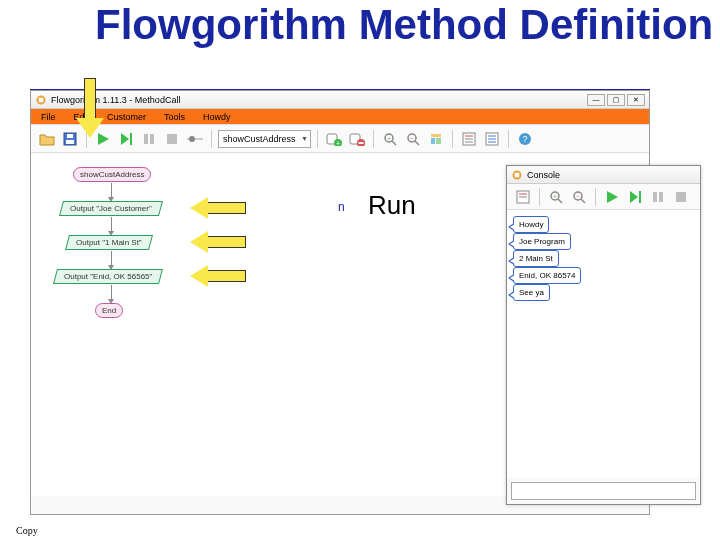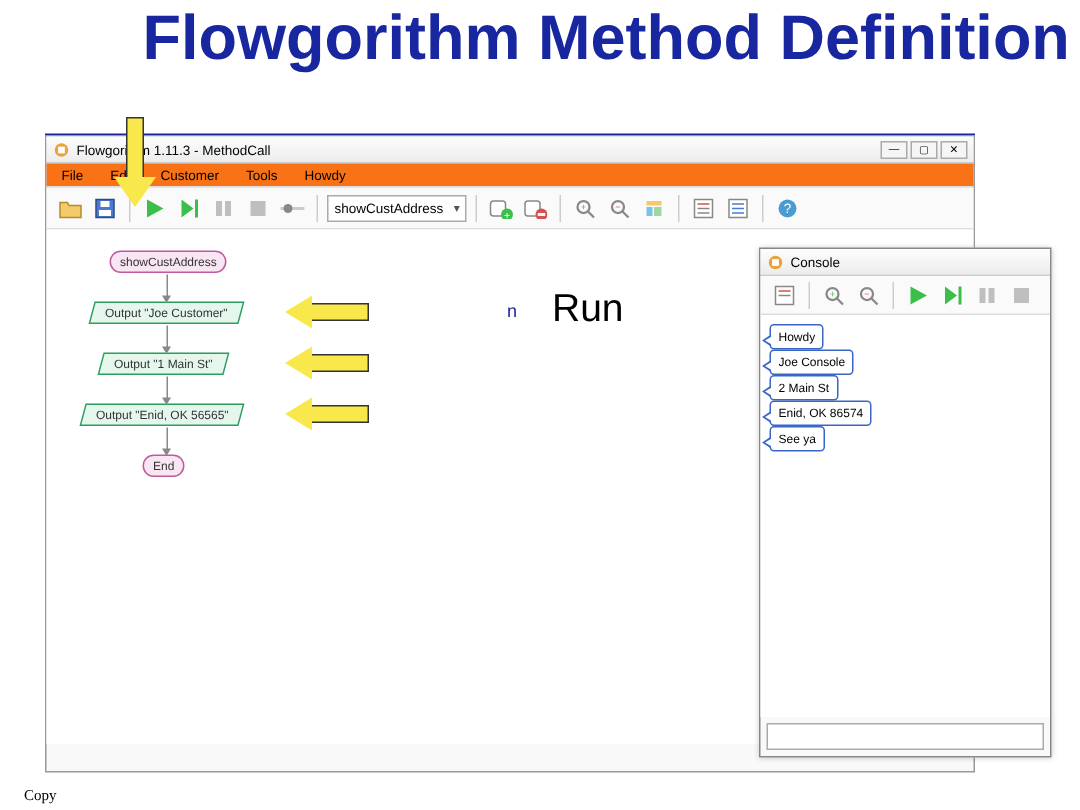--- a/index.html
+++ b/index.html
@@ -283,21 +283,21 @@
         </svg>
       </div>
     <div class="tb-btn">
         <svg width="14" height="14" viewBox="0 0 14 14">
           <rect x="2" y="2" width="10" height="10" fill="#bfbfbf"></rect>
         </svg>
       </div>
   </div>
   <div class="console-body">
     <div class="bubble">Howdy</div>
-    <div class="bubble">Joe Console</div>
+    <div class="bubble">Joe Program</div>
     <div class="bubble">2 Main St</div>
     <div class="bubble">Enid, OK  86574</div>
     <div class="bubble">See ya</div>
   </div>
   <div class="console-input"></div>
 </div>
 
 <div class="copy">Copy</div>
 
 </body></html>

